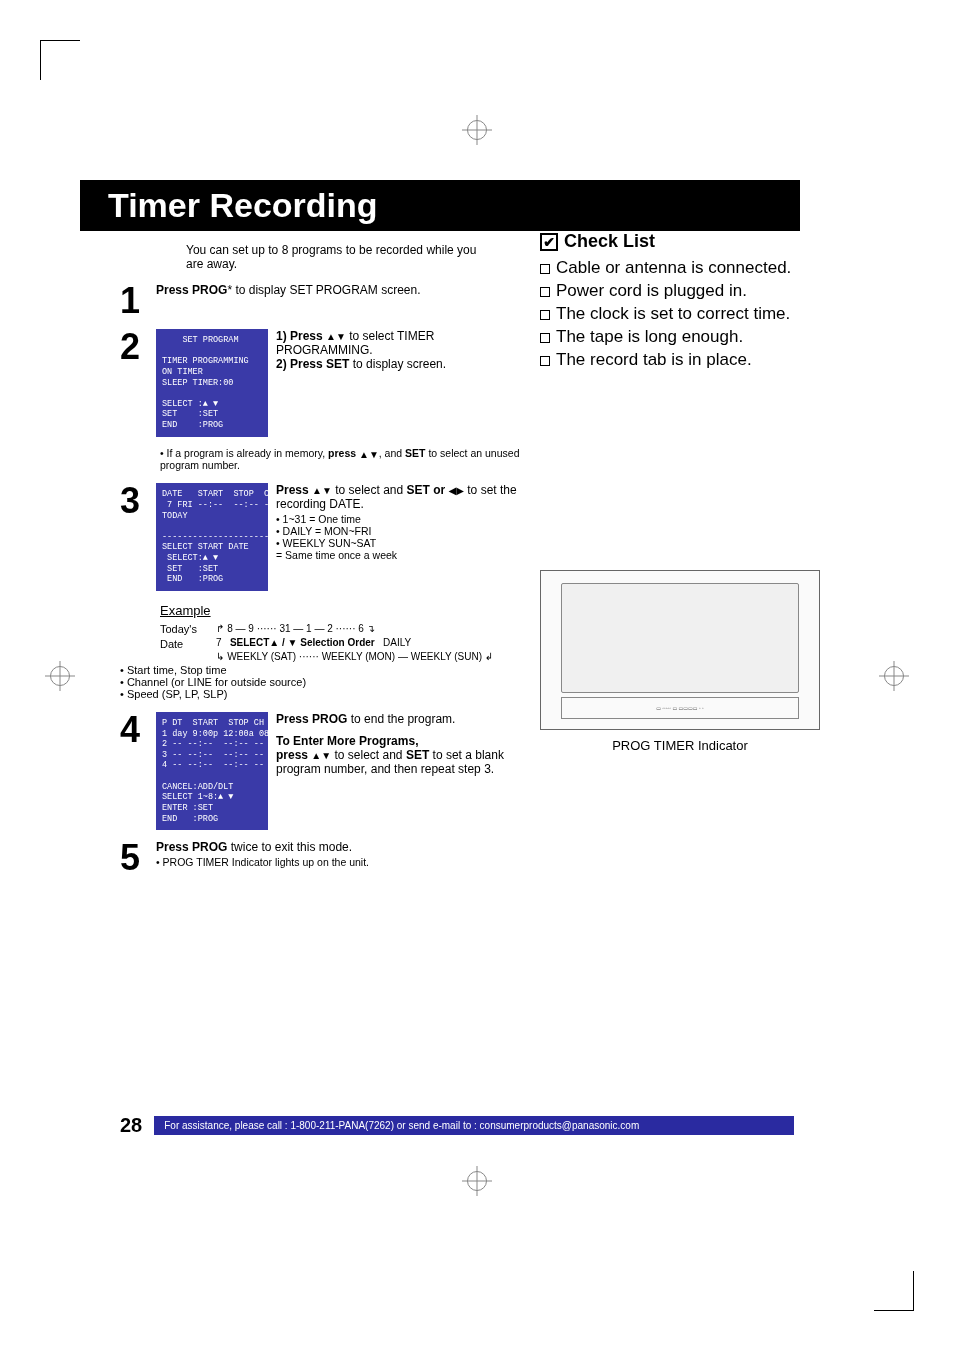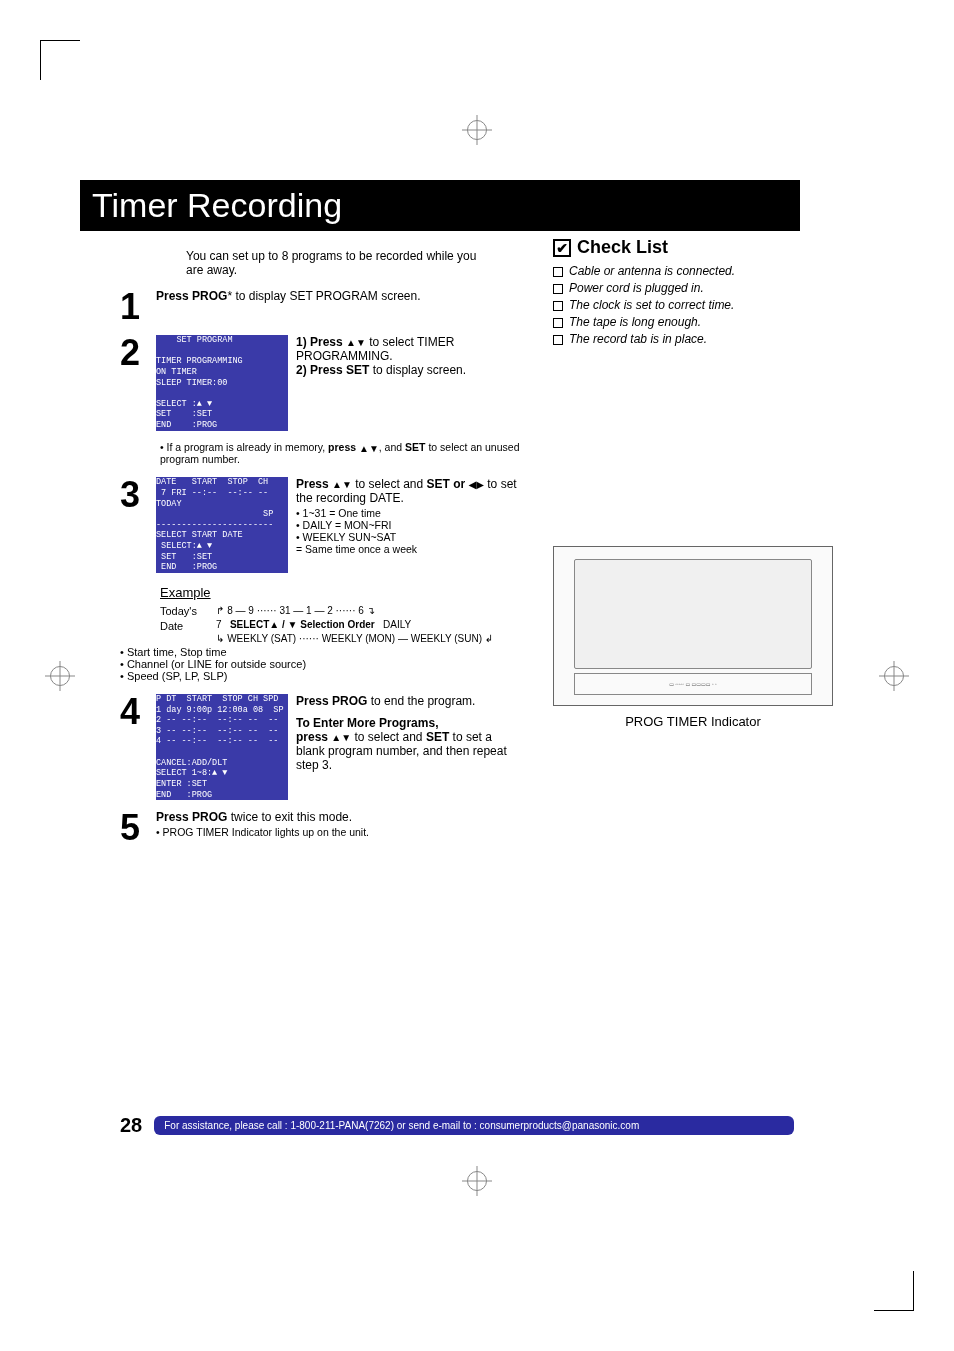--- a/index.html
+++ b/index.html
@@ -14,34 +14,33 @@
   .page {
     position: absolute;
     top: 180px;
     left: 120px;
     width: 720px;
   }
   .title-bar {
     background: #000;
     color: #fff;
     font-size: 34px;
-    font-weight: normal;
-    padding: 6px 12px;
+    font-weight: bold;
+    padding: 6px 28px;
     width: 720px;
     margin-left: -40px;
   }
   .intro {
     font-size: 12px;
     margin: 12px 0 12px 66px;
     width: 300px;
   }
   .cols {
     display: flex;
-    gap: 33px;
-    margin-top: 6px;
+    gap: 20px;
   }
   .left { width: 400px; }
   .right { width: 280px; }
   .step {
     display: flex;
     gap: 8px;
     margin-bottom: 10px;
   }
   .step-num {
     font-size: 36px;
@@ -51,22 +50,22 @@
     flex-shrink: 0;
   }
   .step-body { flex: 1; font-size: 12px; }
   .step-row { display: flex; gap: 8px; }
   .osd {
     background: #3a3aa8;
     color: #fff;
     font-family: "Courier New", monospace;
     font-size: 8.5px;
     line-height: 1.25;
-    padding: 0;
-    width: 132px;
+    padding: 6px;
+    width: 112px;
     flex-shrink: 0;
     white-space: pre;
   }
   .side-instr { font-size: 12px; flex:1; }
   .side-instr b { font-weight:700; }
   .bullet-note { font-size:10.5px; margin-left:40px; margin-top:4px; }
   .example-hdr { font-size:13px; text-decoration: underline; margin: 12px 0 4px 40px; }
   .example-box { font-size:10px; margin-left:40px; line-height:1.4; }
   .example-box .sel { font-weight:700; }
   .repeat-hdr { font-weight:700; font-size:13px; margin: 14px 0 2px 0; }
@@ -75,21 +74,21 @@
   .check-hdr {
     font-size: 18px; font-weight:700;
     display:flex; align-items:center; gap:6px;
     margin-bottom:6px;
   }
   .check-hdr .cbx {
     width:18px; height:18px; border:2px solid #000;
     display:inline-flex; align-items:center; justify-content:center;
     font-size:14px;
   }
-  .checklist { font-size:12px;font-style:italic; }
+  .checklist { font-size:17px; }
   .checklist div { margin:3px 0; }
   .checklist .sq {
     display:inline-block; width:10px; height:10px;
     border:1.3px solid #000; margin-right:6px;
     vertical-align:middle;
   }
   .vcr-illus {
     margin-top: 200px;
     border:1px solid #666;
     height:160px;
@@ -113,21 +112,20 @@
     position:absolute;
     bottom: 214px;
     left: 120px;
     display:flex; align-items:center; gap:12px;
   }
   .page-num { font-size:20px; font-weight:700; }
   .assist-bar {
     background:#2a2aa0; color:#fff;
     font-size:10px; padding:4px 10px;
     width: 640px;
-    border-radius: 6px;
   }
   .crop-tl, .crop-br {
     position:absolute; width:40px; height:40px;
     border:1px solid #000;
   }
   .crop-tl { top:40px; left:40px; border-right:none; border-bottom:none; }
   .crop-br { bottom:40px; right:40px; border-left:none; border-top:none; }
   .reg-top, .reg-bot {
     position:absolute; left:50%; transform:translateX(-50%);
     width:20px; height:20px; border:1px solid #888; border-radius:50%;

